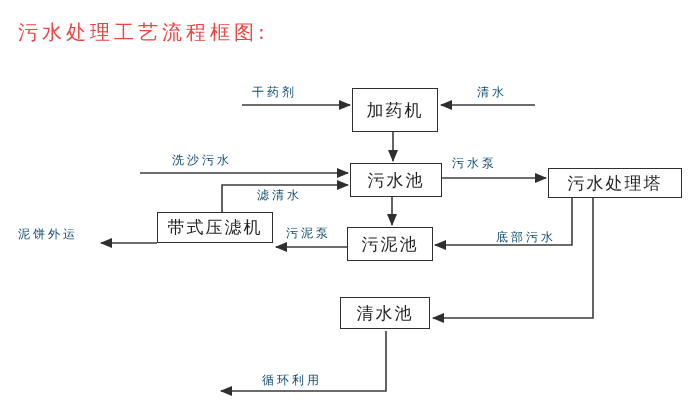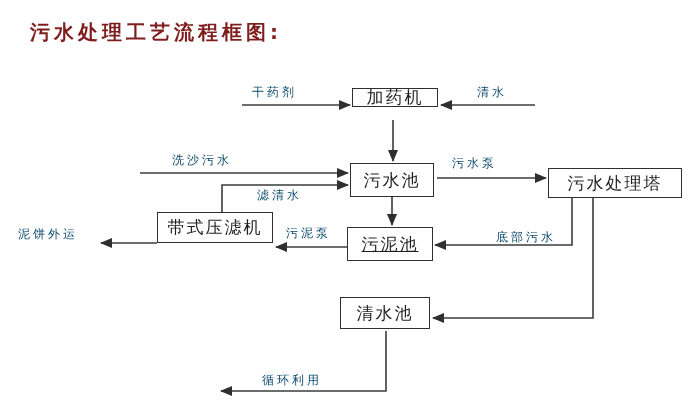--- a/index.html
+++ b/index.html
@@ -13,25 +13,24 @@
     width: 700px;
     height: 420px;
     background: #ffffff;
     overflow: hidden;
   }
   .title {
     position: absolute;
     left: 18px;
     top: 19px;
     font-size: 20px;
-    font-weight: bold;
-    color: #7f1d1d;
+    font-weight: normal;
+    color: #ef4444;
     letter-spacing: 4px;
     white-space: nowrap;
-    margin-left: 12px;
   }
   .flow-svg {
     position: absolute;
     left: 0;
     top: 0;
   }
   .node {
     position: absolute;
     box-sizing: border-box;
     border: 1.6px solid #2f2f2f;
@@ -46,24 +45,24 @@
   }
   .edge-label {
     position: absolute;
     color: #0c4a6e;
     font-size: 12px;
     letter-spacing: 3px;
     white-space: nowrap;
     line-height: 1;
   }
   
-  #n-dosing   { left: 352px; top:  88px; width:  86px; height: 19px; text-align: center; }
-  #n-sewage   { left: 350px; top: 163px; width:  84px; height: 34px; }
+  #n-dosing   { left: 352px; top:  88px; width:  86px; height: 44px; text-align: center; }
+  #n-sewage   { left: 350px; top: 163px; width:  92px; height: 34px; }
   #n-tower    { left: 548px; top: 168px; width: 134px; height: 30px; }
-  #n-sludge   { left: 347px; top: 227px; width:  86px; height: 34px; text-decoration: underline; }
+  #n-sludge   { left: 347px; top: 227px; width:  86px; height: 34px; }
   #n-press    { left: 157px; top: 212px; width: 116px; height: 31px; }
   #n-clear    { left: 340px; top: 297px; width:  90px; height: 32px; }
   
   #l-dry      { left: 252px; top:  86px; }
   #l-cw       { left: 477px; top:  86px; }
   #l-sand     { left: 172px; top: 154px; }
   #l-pump1    { left: 452px; top: 157px; }
   #l-filter   { left: 257px; top: 189px; }
   #l-pump2    { left: 286px; top: 227px; }
   #l-bottom   { left: 472px; top: 231px; margin-left: 24px; }

